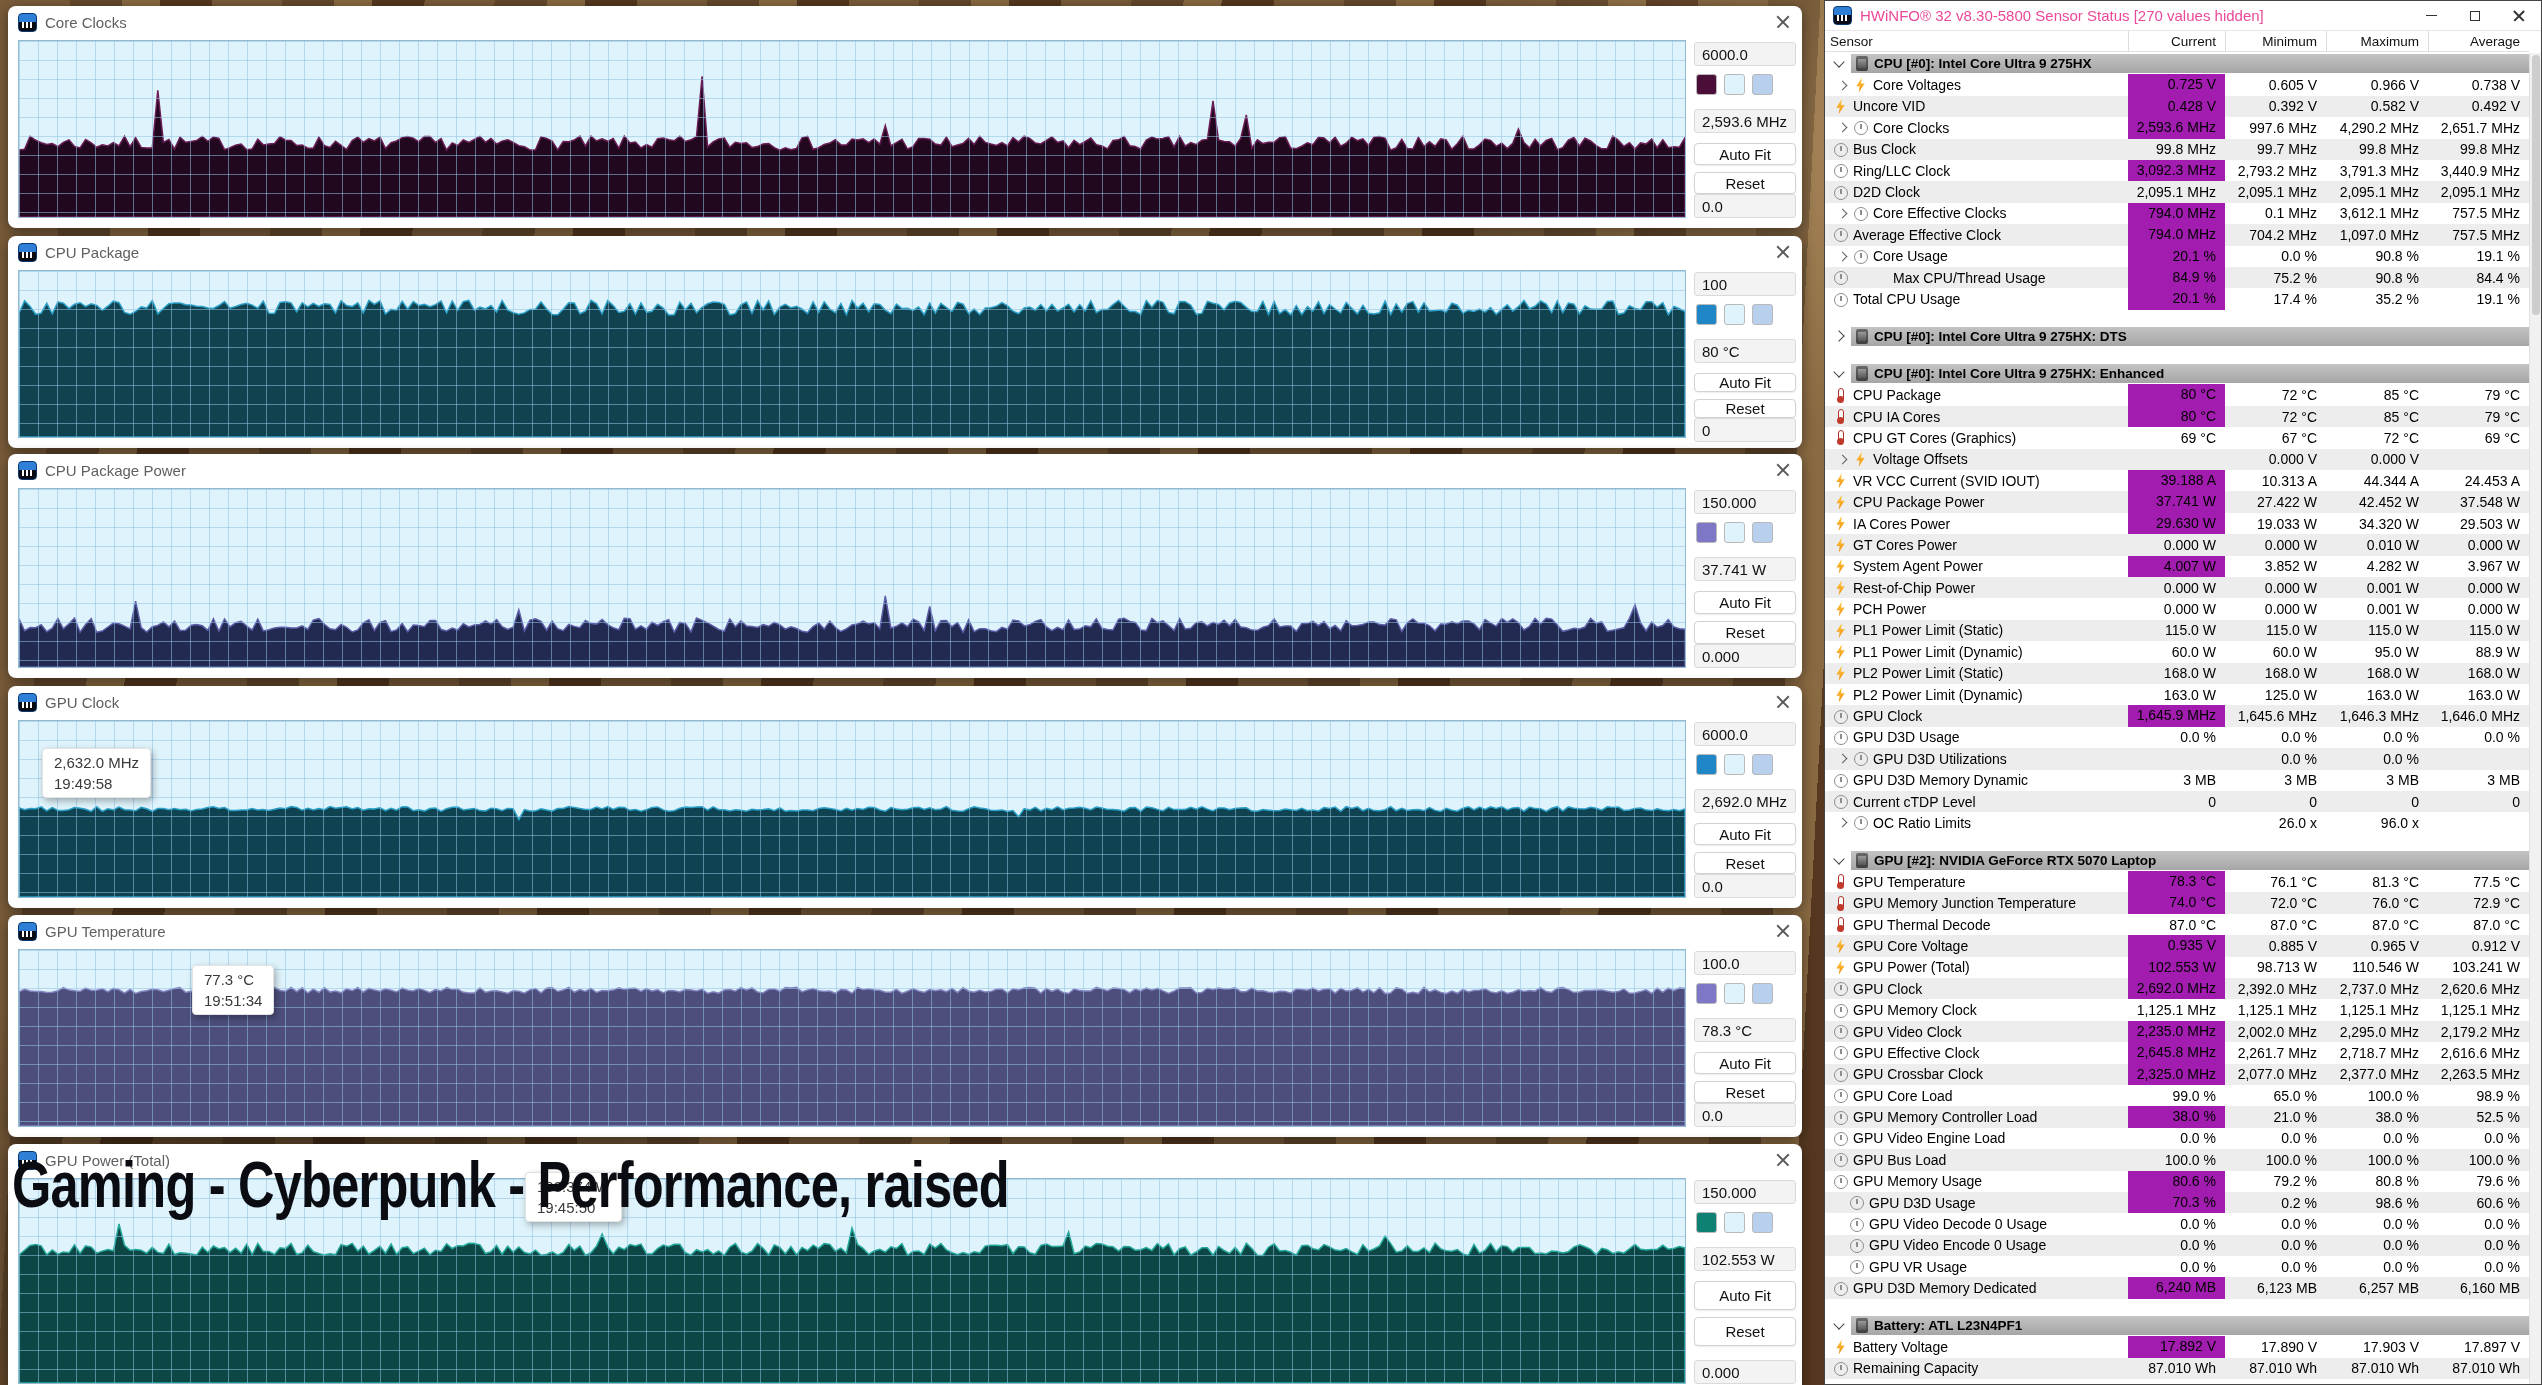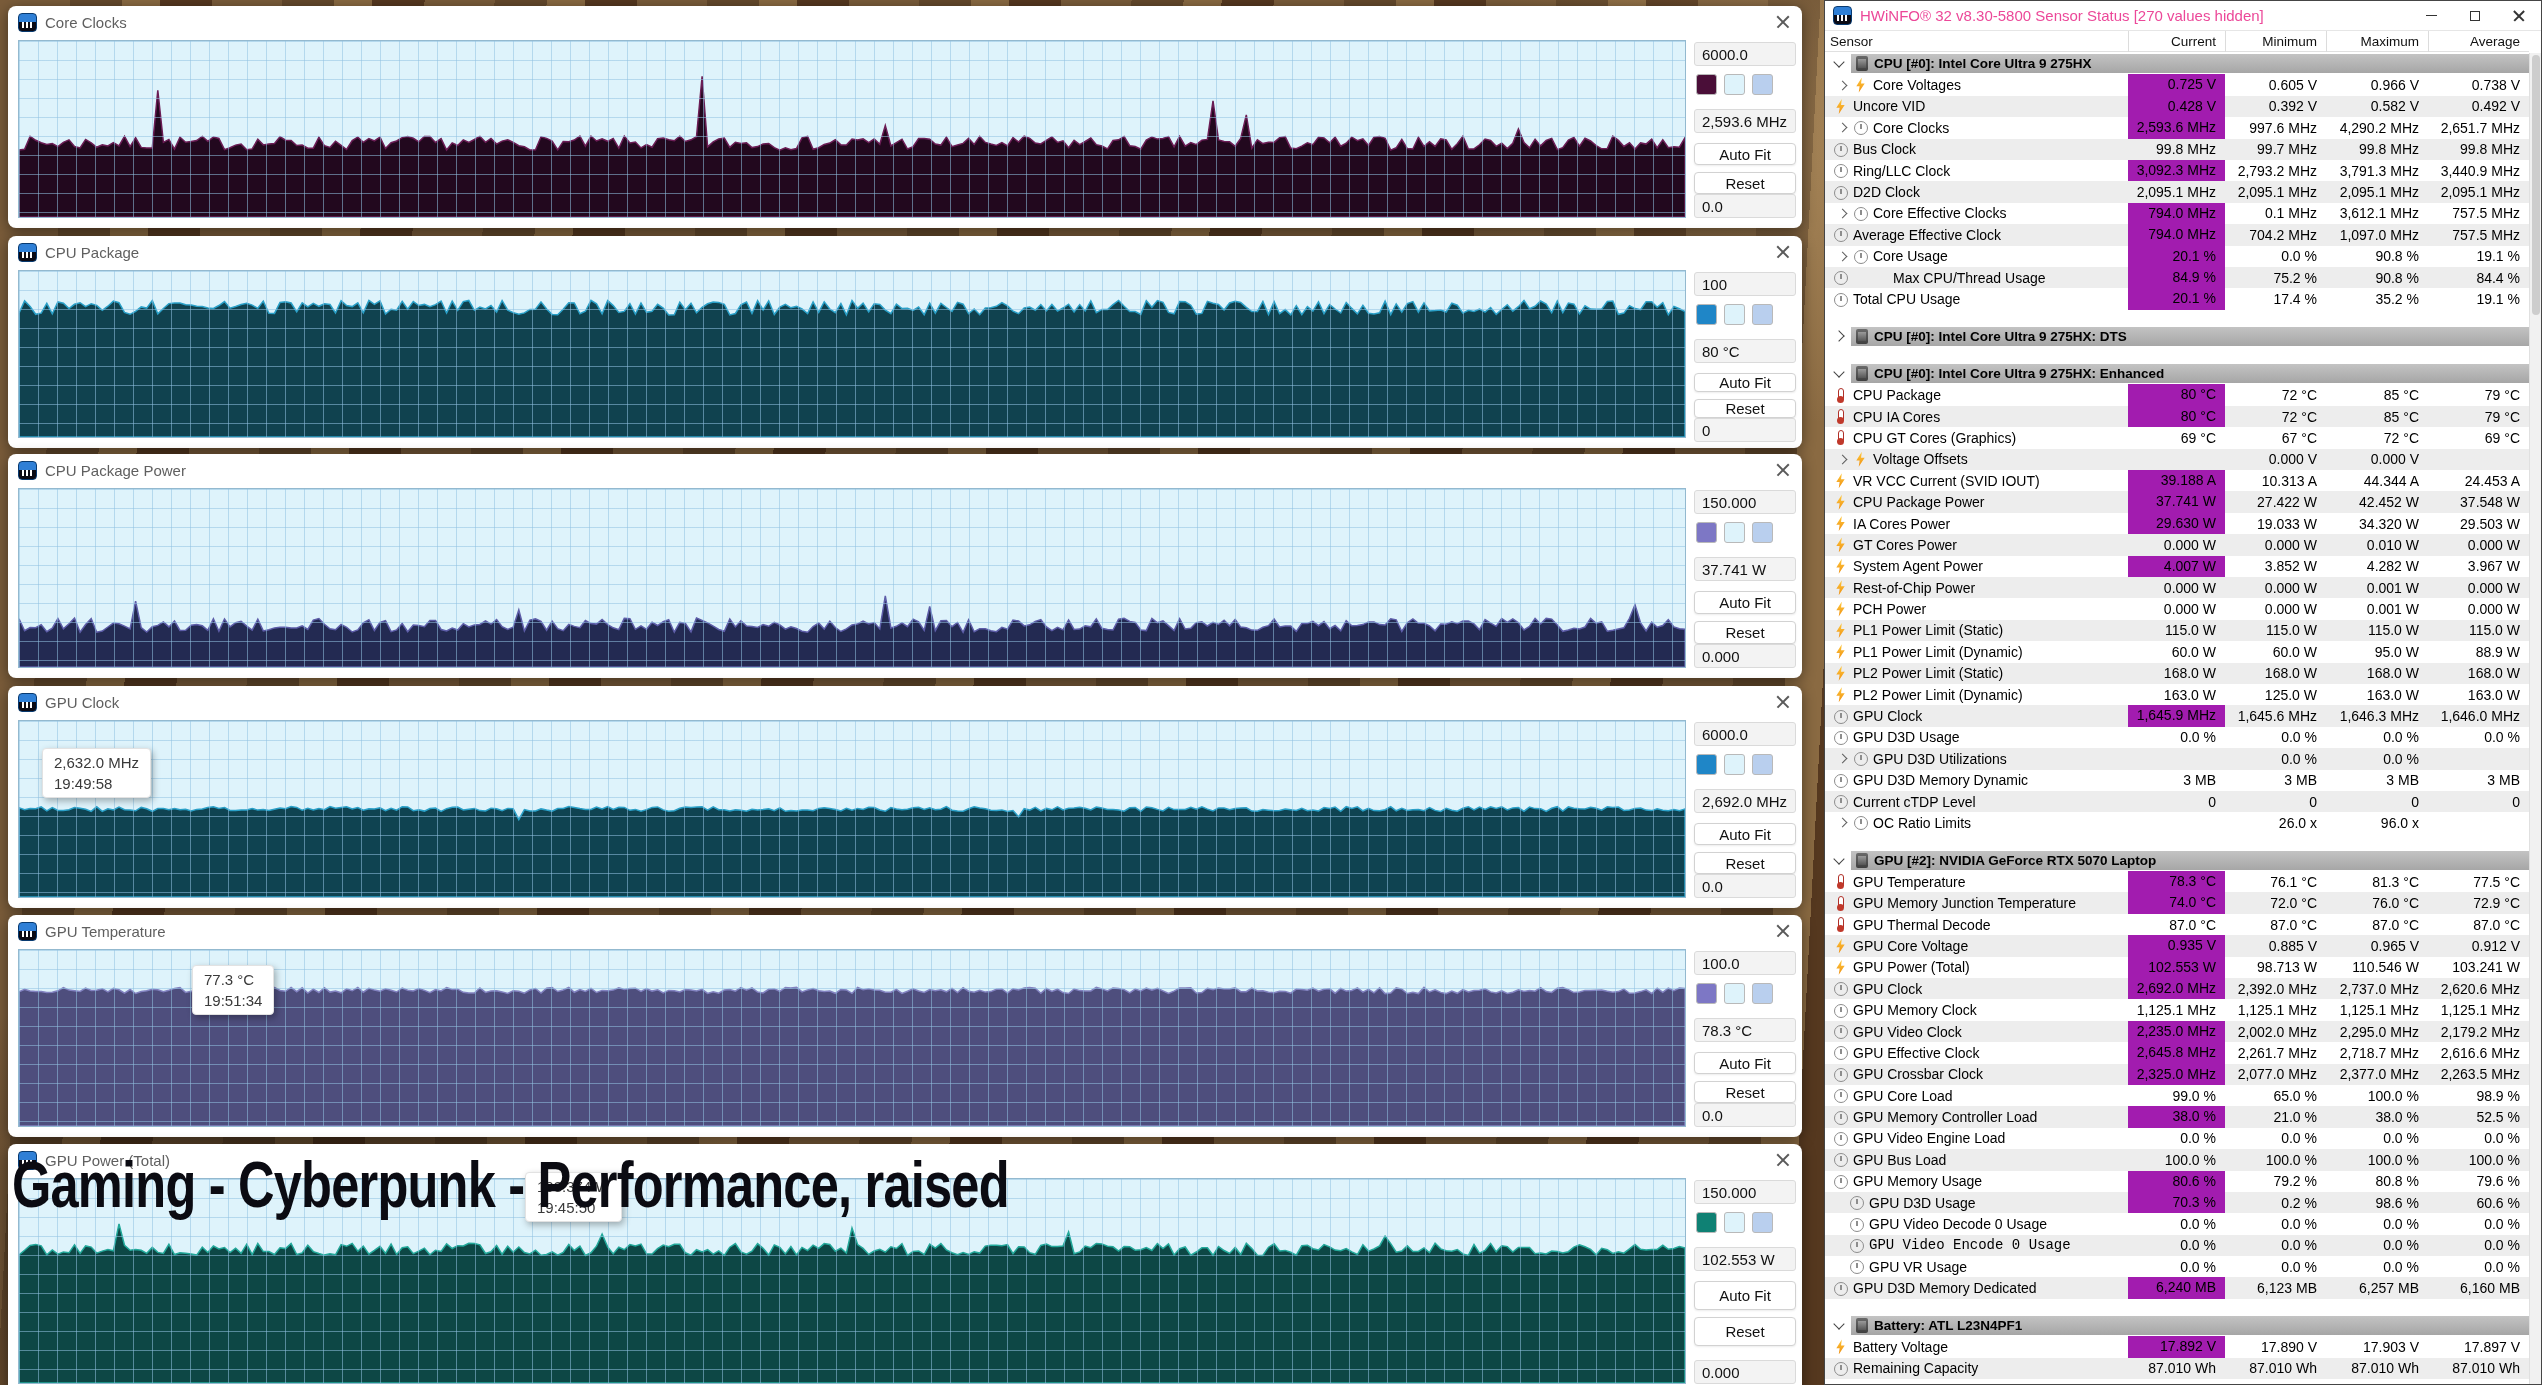--- a/index.html
+++ b/index.html
@@ -856,21 +856,21 @@
           <span class="lc" style="padding-left: 24px;">
             <span class="ric clock"></span>
             <span>GPU Video Decode 0 Usage</span>
           </span>
           <span class="vc cur">0.0 %</span>
           <span class="vc">0.0 %</span>
           <span class="vc">0.0 %</span>
           <span class="vc">0.0 %</span>
         </div>
         <div class="srow alt">
-          <span class="lc" style="padding-left: 24px; font-family: Liberation Mono, monospace;">
+          <span class="lc" style="padding-left: 24px;">
             <span class="ric clock"></span>
             <span>GPU Video Encode 0 Usage</span>
           </span>
           <span class="vc cur">0.0 %</span>
           <span class="vc">0.0 %</span>
           <span class="vc">0.0 %</span>
           <span class="vc">0.0 %</span>
         </div>
         <div class="srow">
           <span class="lc" style="padding-left: 24px;">

